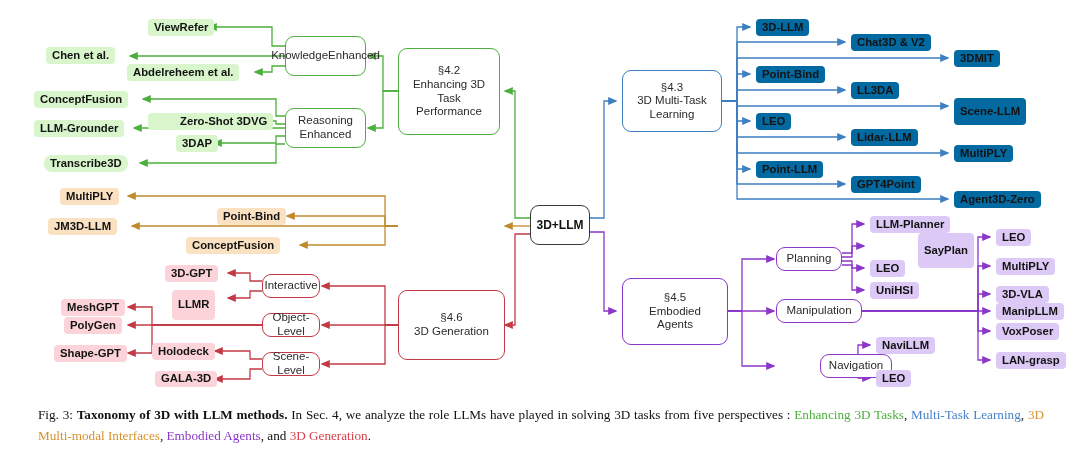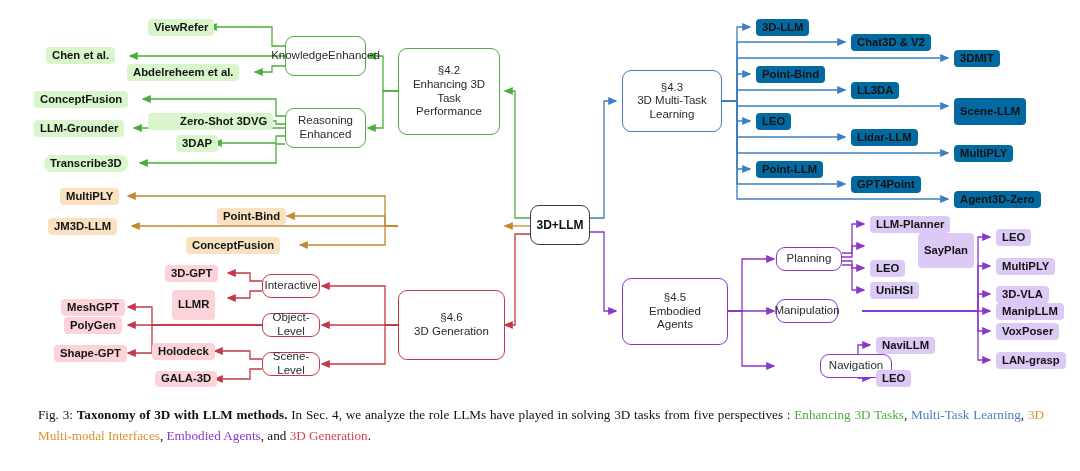--- a/index.html
+++ b/index.html
@@ -214,21 +214,21 @@
   <div class="node leaf red" style="left:152px;top:343px;height:17px;">Holodeck</div>
   <div class="node leaf red" style="left:155px;top:371px;height:16px;">GALA-3D</div>
 
   <div class="node box purple" style="left:622px;top:278px;width:106px;height:67px;flex-direction:column;">
     <span>§4.5</span>
     <span>Embodied</span>
     <span>Agents</span>
   </div>
 
   <div class="node box purple" style="left:776px;top:247px;width:66px;height:24px;">Planning</div>
-  <div class="node box purple" style="left:776px;top:299px;width:62px;height:24px;">Manipulation</div>
+  <div class="node box purple" style="left:776px;top:299px;width:86px;height:24px;">Manipulation</div>
   <div class="node box purple" style="left:776px;top:354px;width:72px;height:24px;margin-left:44px;">Navigation</div>
 
   <div class="node leaf purple" style="left:870px;top:216px;height:17px;">LLM-Planner</div>
   <div class="node leaf purple" style="left:870px;top:233px;height:35px;margin-left:48px;">SayPlan</div>
   <div class="node leaf purple" style="left:870px;top:260px;height:17px;">LEO</div>
   <div class="node leaf purple" style="left:870px;top:282px;height:17px;">UniHSI</div>
 
   <div class="node leaf purple" style="left:996px;top:229px;height:17px;">LEO</div>
   <div class="node leaf purple" style="left:996px;top:258px;height:17px;">MultiPLY</div>
   <div class="node leaf purple" style="left:996px;top:286px;height:17px;">3D-VLA</div>

